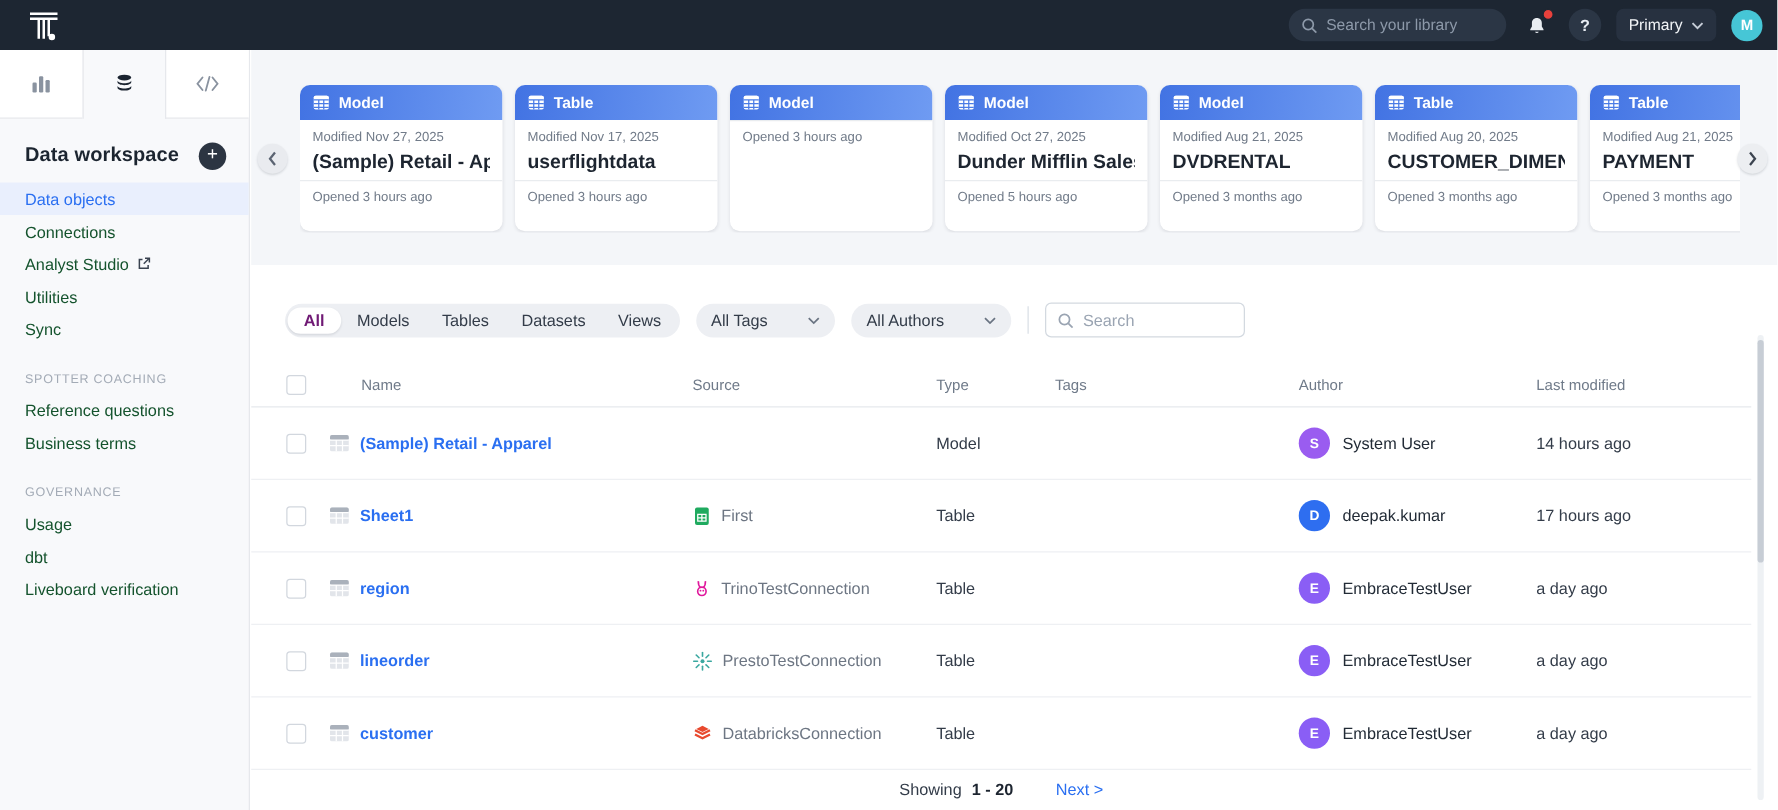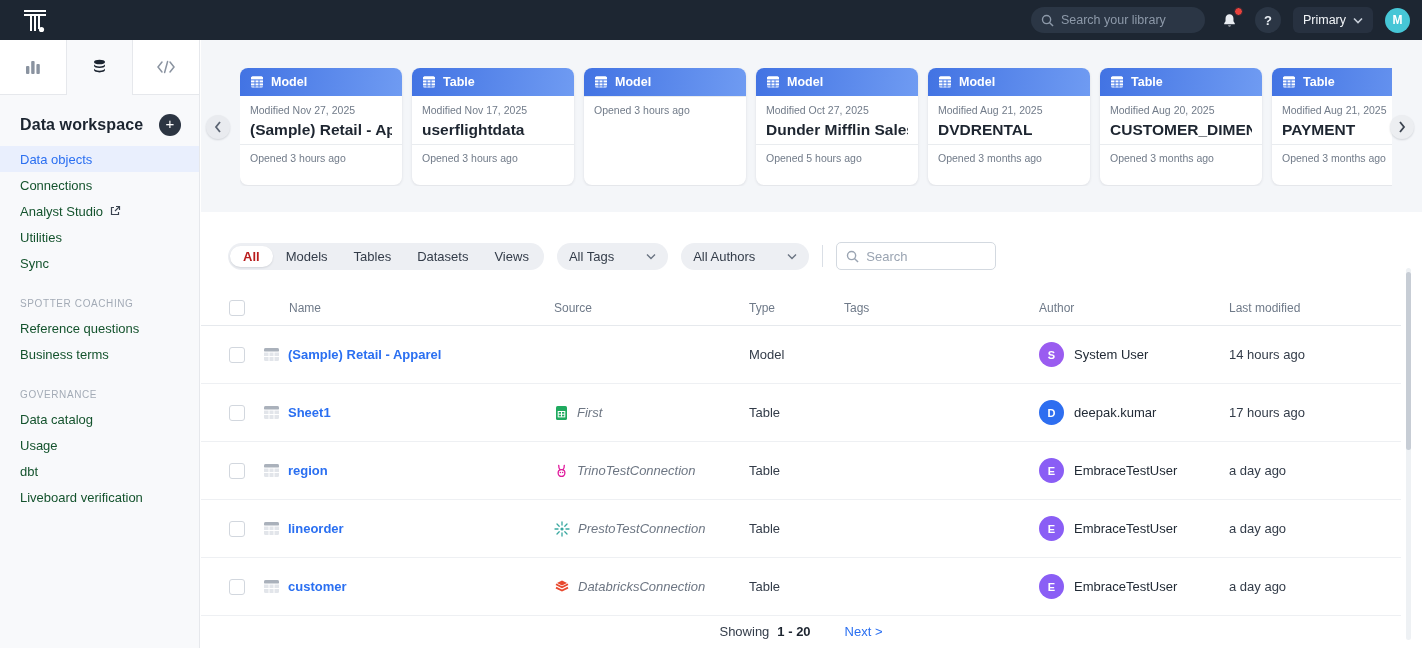--- a/index.html
+++ b/index.html
@@ -60,41 +60,41 @@
   .car-btn { position:absolute; width:24px; height:24px; border-radius:50%; background:#e9ebef;
              color:#4d5664; display:flex; align-items:center; justify-content:center; cursor:pointer;
              box-shadow:0 1px 2px rgba(16,24,40,.15); top:115px; }
   .car-btn.left { left:206px; }
   .car-btn.right { left:1390px; background:#eceef1; }
 
   
   .filterbar { position:absolute; left:228px; top:242px; height:28px; display:flex; align-items:center; gap:13px; }
   .seg { display:flex; align-items:center; background:#edeff3; border-radius:14px; padding:2px; height:27px; }
   .seg-item { padding:3px 13px; font-size:13px; color:#333c49; border-radius:12px; cursor:pointer; }
-  .seg-item.active { background:#fff; color:#b91c1c; font-weight:700; box-shadow:0 1px 2px rgba(16,24,40,.12); }
+  .seg-item.active { background:#fff; color:#701a75; font-weight:700; box-shadow:0 1px 2px rgba(16,24,40,.12); }
   .drop-pill { height:27px; background:#edeff3; border-radius:14px; display:flex; align-items:center;
                gap:32px; padding:0 12px; font-size:13px; color:#333c49; cursor:pointer; }
   .vdiv { width:1px; height:22px; background:#dadfe6; }
   .tbl-search { width:160px; height:28px; border:1px solid #d3d9e0; border-radius:5px; background:#fff;
                 display:flex; align-items:center; gap:7px; padding:0 9px; }
   .tbl-search input { border:none; outline:none; font-size:13px; color:#333c49; width:115px;
                       font-family:"Liberation Sans",sans-serif; }
   .tbl-search input::placeholder { color:#9aa4b2; }
 
   
   .table { position:absolute; left:201px; top:290px; width:1200px; }
   .t-row { display:grid; grid-template-columns:34px 291px 195px 95px 195px 190px 1fr;
            align-items:center; padding-left:28px; }
   .t-head { height:36px; border-bottom:1px solid #e6e9ed; font-size:12px; color:#6f7a89; }
   .t-head .col-name { padding-left:26px; }
   .t-body-row { height:58px; border-bottom:1px solid #eef0f3; }
   .chk { width:16px; height:16px; border:1.5px solid #d2d7de; border-radius:3px; background:#fff; cursor:pointer; }
   .name-cell { display:flex; align-items:center; gap:8px; overflow:hidden; }
   .name-link { font-size:13px; font-weight:600; color:#2a6ff1; cursor:pointer; white-space:nowrap; }
-  .src-cell { display:flex; align-items:center; gap:8px; font-size:13px; color:#6d7683;font-style:italic; }
+  .src-cell { display:flex; align-items:center; gap:8px; font-size:13px; color:#6d7683; }
   .type-cell { font-size:13px; color:#333c49; }
   .author-cell { display:flex; align-items:center; gap:10px; }
   .avatar { width:25px; height:25px; border-radius:50%; color:#fff; font-size:11px; font-weight:700;
             display:flex; align-items:center; justify-content:center; }
   .author-name { font-size:13px; color:#222b36; }
   .mod-cell { font-size:13px; color:#333c49; }
 
   
   .pager { position:absolute; left:201px; top:624px; width:1200px; display:flex; align-items:center;
            justify-content:center; gap:8px; font-size:13px; }
@@ -226,23 +226,20 @@
   <div class="nav-section">SPOTTER COACHING</div>
   <div class="nav-item">
     <span>Reference questions</span>
   </div>
   <div class="nav-item">
     <span>Business terms</span>
   </div>
 
   <div class="nav-section">GOVERNANCE</div>
   <div class="nav-item">
-    <span>Data catalog</span>
-  </div>
-  <div class="nav-item">
     <span>Usage</span>
   </div>
   <div class="nav-item">
     <span>dbt</span>
   </div>
   <div class="nav-item">
     <span>Liveboard verification</span>
   </div>
 </div>
 

